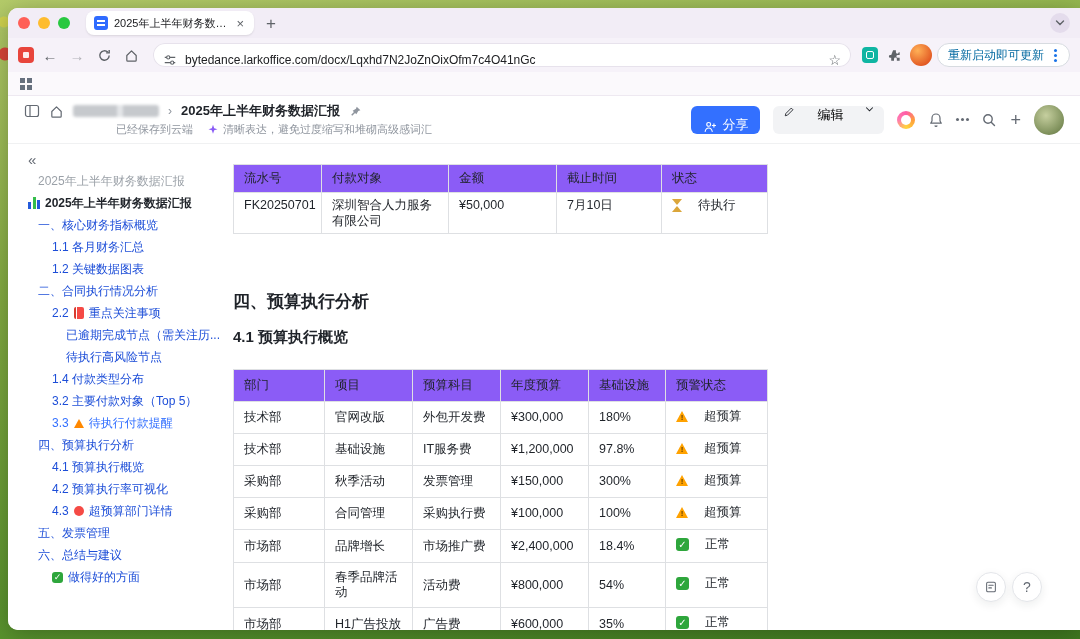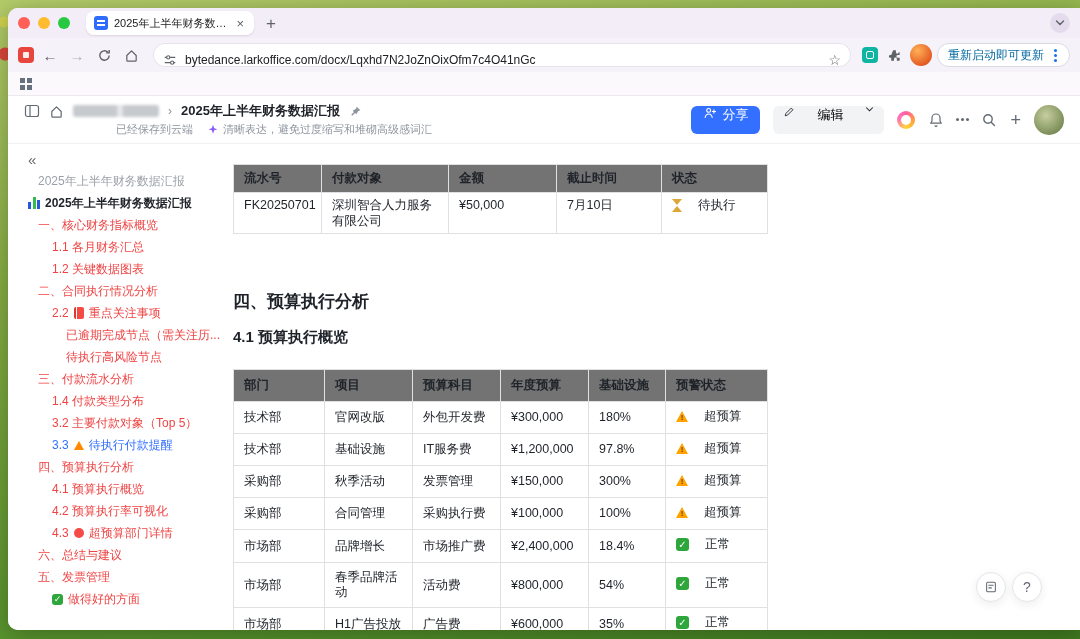--- a/index.html
+++ b/index.html
@@ -58,36 +58,36 @@
   .hdr-left{display:flex;flex-direction:column;gap:2px;min-width:0}
   .hdr-row1{display:flex;align-items:center;gap:9px}
   .hdr-row2{display:flex;align-items:center;gap:14px;padding-left:92px;font-size:11px;color:#8f959e;white-space:nowrap}
   .blur-chip{width:86px;height:12px;border-radius:3px;
       background:linear-gradient(90deg,#c6c9cd 0 44px,#e3e5e8 44px 50px,#c6c9cd 50px 100%);filter:blur(1.6px)}
   .crumb-sep{color:#8f959e;font-size:12px}
   .doc-title{font-size:13px;color:#1f2329;font-weight:600;white-space:nowrap}
   .tip-wrap{display:flex;align-items:center;gap:4px}
   .hdr-right{margin-left:auto;display:flex;align-items:center;gap:13px}
   .share-btn{height:28px;border-radius:6px;background:#3370ff;color:#fff;font-size:13px;display:flex;
-      align-items:flex-start;gap:5px;padding:0 12px;cursor:pointer}
+      align-items:flex-end;gap:5px;padding:0 12px;cursor:pointer}
   .edit-btn{height:28px;border-radius:6px;background:#f2f3f5;color:#000000;font-size:13px;display:flex;
       align-items:flex-start;gap:22px;padding:0 10px;cursor:pointer}
   .ring{width:18px;height:18px;border-radius:50%;position:relative;
       background:conic-gradient(#ff5ca8,#ff9d3c,#ffd43c,#ff7bb0,#ff5ca8)}
   .ring::after{content:"";position:absolute;inset:4px;background:#fff;border-radius:50%}
   .hdots{width:3px;height:3px;border-radius:50%;background:#646a73;box-shadow:5px 0 0 #646a73,-5px 0 0 #646a73;margin:0 4px}
   .plus-ic{font-size:18px;color:#646a73;line-height:1}
   .feishu-avatar{width:30px;height:30px;border-radius:50%;
       background:radial-gradient(circle at 40% 35%,#c6cf9f,#7d8f5a 70%,#5d6e42)}
 
   
   .app-body{flex:1;display:flex;min-height:0}
   .toc-panel{width:212px;flex:0 0 auto;padding:8px 0 0 18px;overflow:hidden}
   .collapse-ic{font-size:15px;color:#646a73;margin-left:2px;display:block;height:18px;line-height:15px;cursor:pointer}
-  .toc-item{display:flex;align-items:center;gap:5px;height:22px;font-size:12px;color:#ef4444;
+  .toc-item{display:flex;align-items:center;gap:5px;height:22px;font-size:12px;color:#1d4ed8;
       white-space:nowrap;overflow:hidden;cursor:pointer}
   .toc-item .pre{flex:0 0 auto}
   .lv0{padding-left:12px}.lv1{padding-left:26px}.lv2{padding-left:40px}
   .toc-item.bold{padding-left:2px;color:#1f2329;font-weight:700}
   .toc-item.active{color:#3370ff}
   .toc-item.ghost{color:#9ba1a8}
   .tlabel{overflow:hidden;text-overflow:ellipsis}
   .tic{flex:0 0 auto;display:inline-block}
   .ic-chart{width:12px;height:12px;background:
       linear-gradient(#245bdb,#245bdb) 0 100%/3px 7px no-repeat,
@@ -104,21 +104,21 @@
   .ic-tri{position:relative;width:0;height:0;border-left:6px solid transparent;border-right:6px solid transparent;
       border-bottom:11px solid #ffa200;display:inline-block}
   .ic-tri::after{content:"!";position:absolute;top:2px;left:-2px;width:4px;text-align:center;
       font-size:8px;line-height:9px;font-weight:bold;color:#6b4300}
   .ic-hour{position:relative;width:10px;height:13px;display:inline-block}
   .ic-hour::before{content:"";position:absolute;top:0;left:0;border-left:5px solid transparent;border-right:5px solid transparent;border-top:6px solid #dba63a}
   .ic-hour::after{content:"";position:absolute;bottom:0;left:0;border-left:5px solid transparent;border-right:5px solid transparent;border-bottom:6px solid #dba63a}
 
   .content{flex:1;position:relative;padding:20px 0 0 13px;overflow:hidden}
   .doc-table{width:534px;border-collapse:collapse;table-layout:fixed;font-size:12.5px;color:#1f2329}
-  .doc-table th{background:#737373;font-weight:700;text-align:left;border:1px solid #dee0e3;padding:5px 10px}
+  .doc-table th{background:#8b5cf6;font-weight:400;text-align:left;border:1px solid #dee0e3;padding:5px 10px}
   .doc-table td{border:1px solid #dee0e3;padding:5px 10px}
   .payment td{vertical-align:top;line-height:1.28;padding:4px 10px}
   .budget th{padding:7px 10px}
   .budget td{padding:7px 10px;line-height:1.2}
   .badge{display:inline-flex;align-items:center;gap:16px}
   h2.sec{font-size:17px;font-weight:700;color:#1f2329;margin:56px 0 0 0}
   h3.sub{font-size:15px;font-weight:700;color:#1f2329;margin:15px 0 0 0}
   .budget{margin-top:22px}
   .fabs{position:absolute;right:38px;bottom:28px;display:flex;gap:6px}
   .fab{width:30px;height:30px;border-radius:50%;background:#fff;border:1px solid #e4e6ea;
@@ -282,23 +282,20 @@
               <span class="pre">2.2 </span>
               <span class="tic ic-book"></span>
               <span class="tlabel">重点关注事项</span>
             </div>
             <div class="toc-item lv2">
               <span class="tlabel">已逾期完成节点（需关注历...</span>
             </div>
             <div class="toc-item lv2">
               <span class="tlabel">待执行高风险节点</span>
             </div>
-            <div class="toc-item lv0">
-              <span class="tlabel">三、付款流水分析</span>
-            </div>
             <div class="toc-item lv1">
               <span class="tlabel">1.4 付款类型分布</span>
             </div>
             <div class="toc-item lv1">
               <span class="tlabel">3.2 主要付款对象（Top 5）</span>
             </div>
             <div class="toc-item lv1 active">
               <span class="pre">3.3 </span>
               <span class="tic ic-warn"></span>
               <span class="tlabel">待执行付款提醒</span>
@@ -311,24 +308,24 @@
             </div>
             <div class="toc-item lv1">
               <span class="tlabel">4.2 预算执行率可视化</span>
             </div>
             <div class="toc-item lv1">
               <span class="pre">4.3 </span>
               <span class="tic ic-dot"></span>
               <span class="tlabel">超预算部门详情</span>
             </div>
             <div class="toc-item lv0">
+              <span class="tlabel">五、发票管理</span>
+            </div>
+            <div class="toc-item lv0">
               <span class="tlabel">六、总结与建议</span>
-            </div>
-            <div class="toc-item lv0">
-              <span class="tlabel">五、发票管理</span>
             </div>
             <div class="toc-item lv1">
               <span class="tic ic-check sm"></span>
               <span class="tlabel">做得好的方面</span>
             </div>
           </div>
       </aside>
 
       <main class="content">
 

